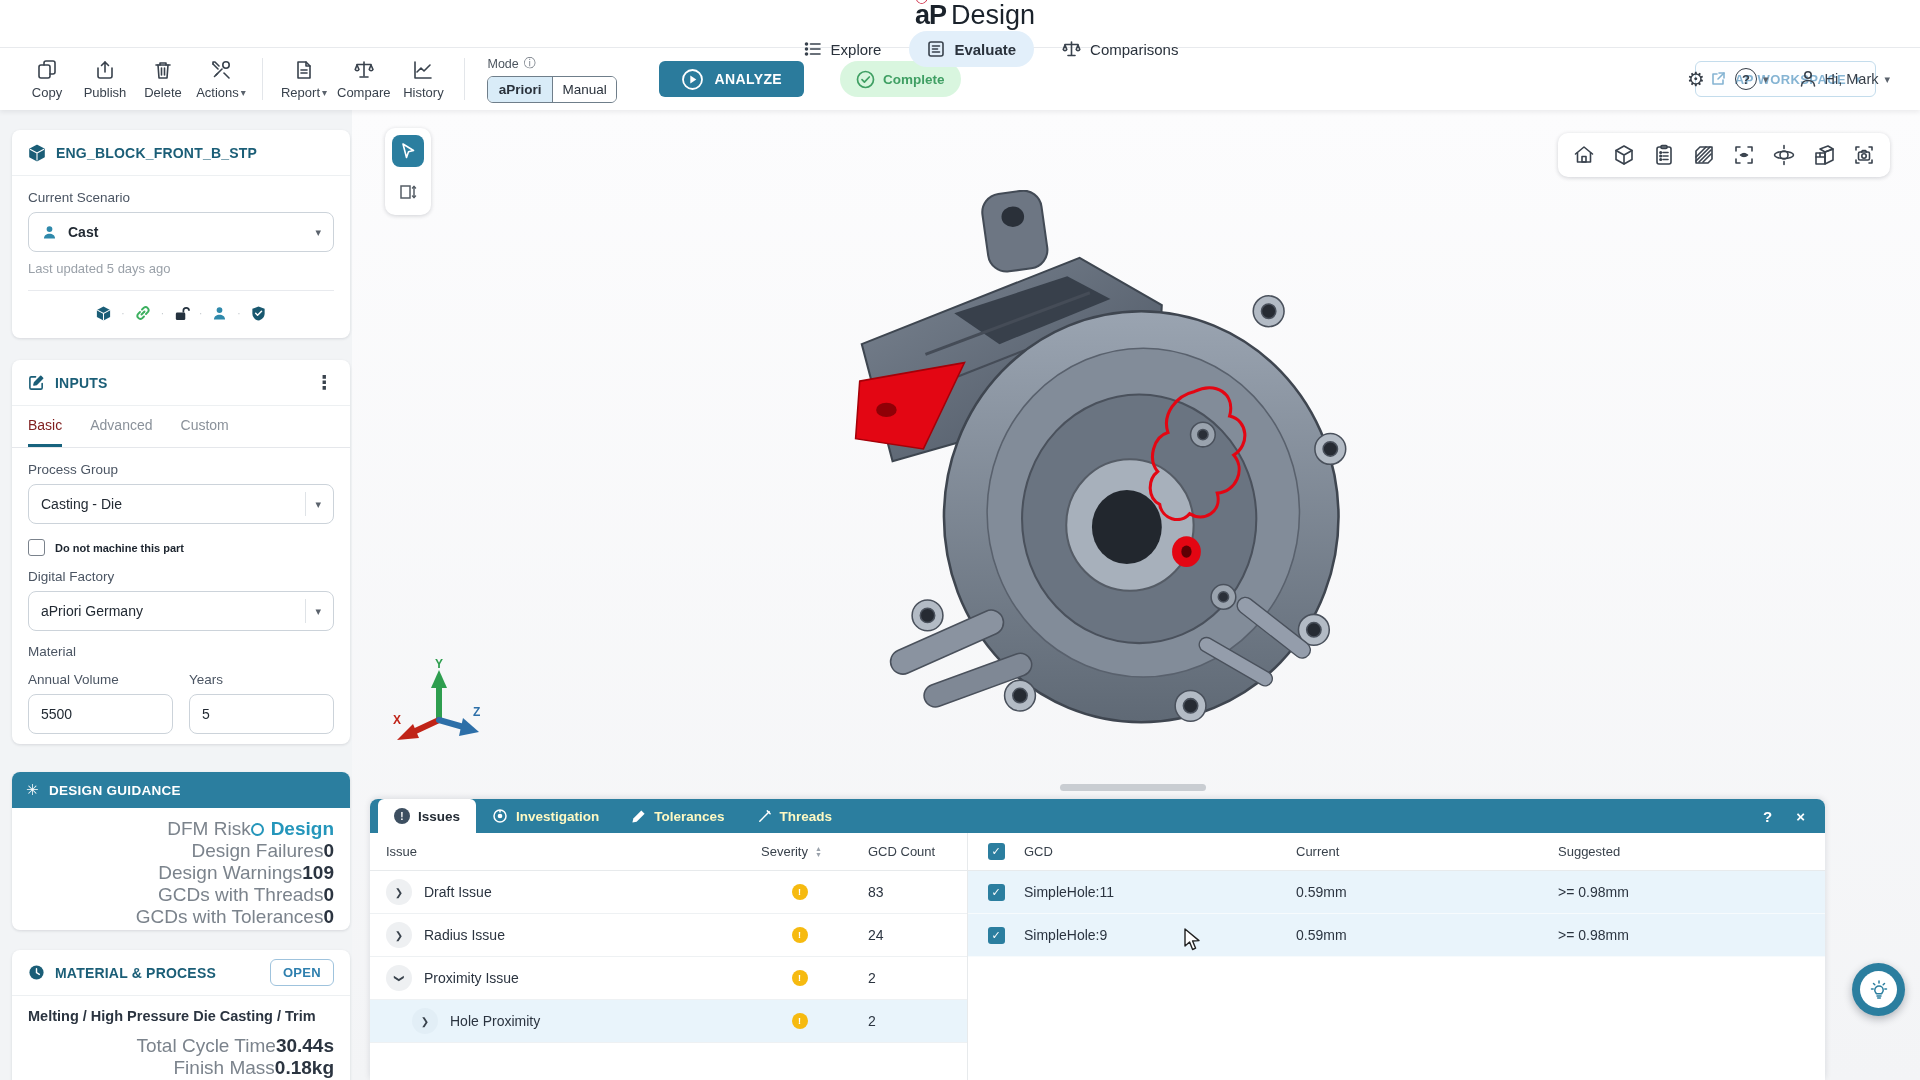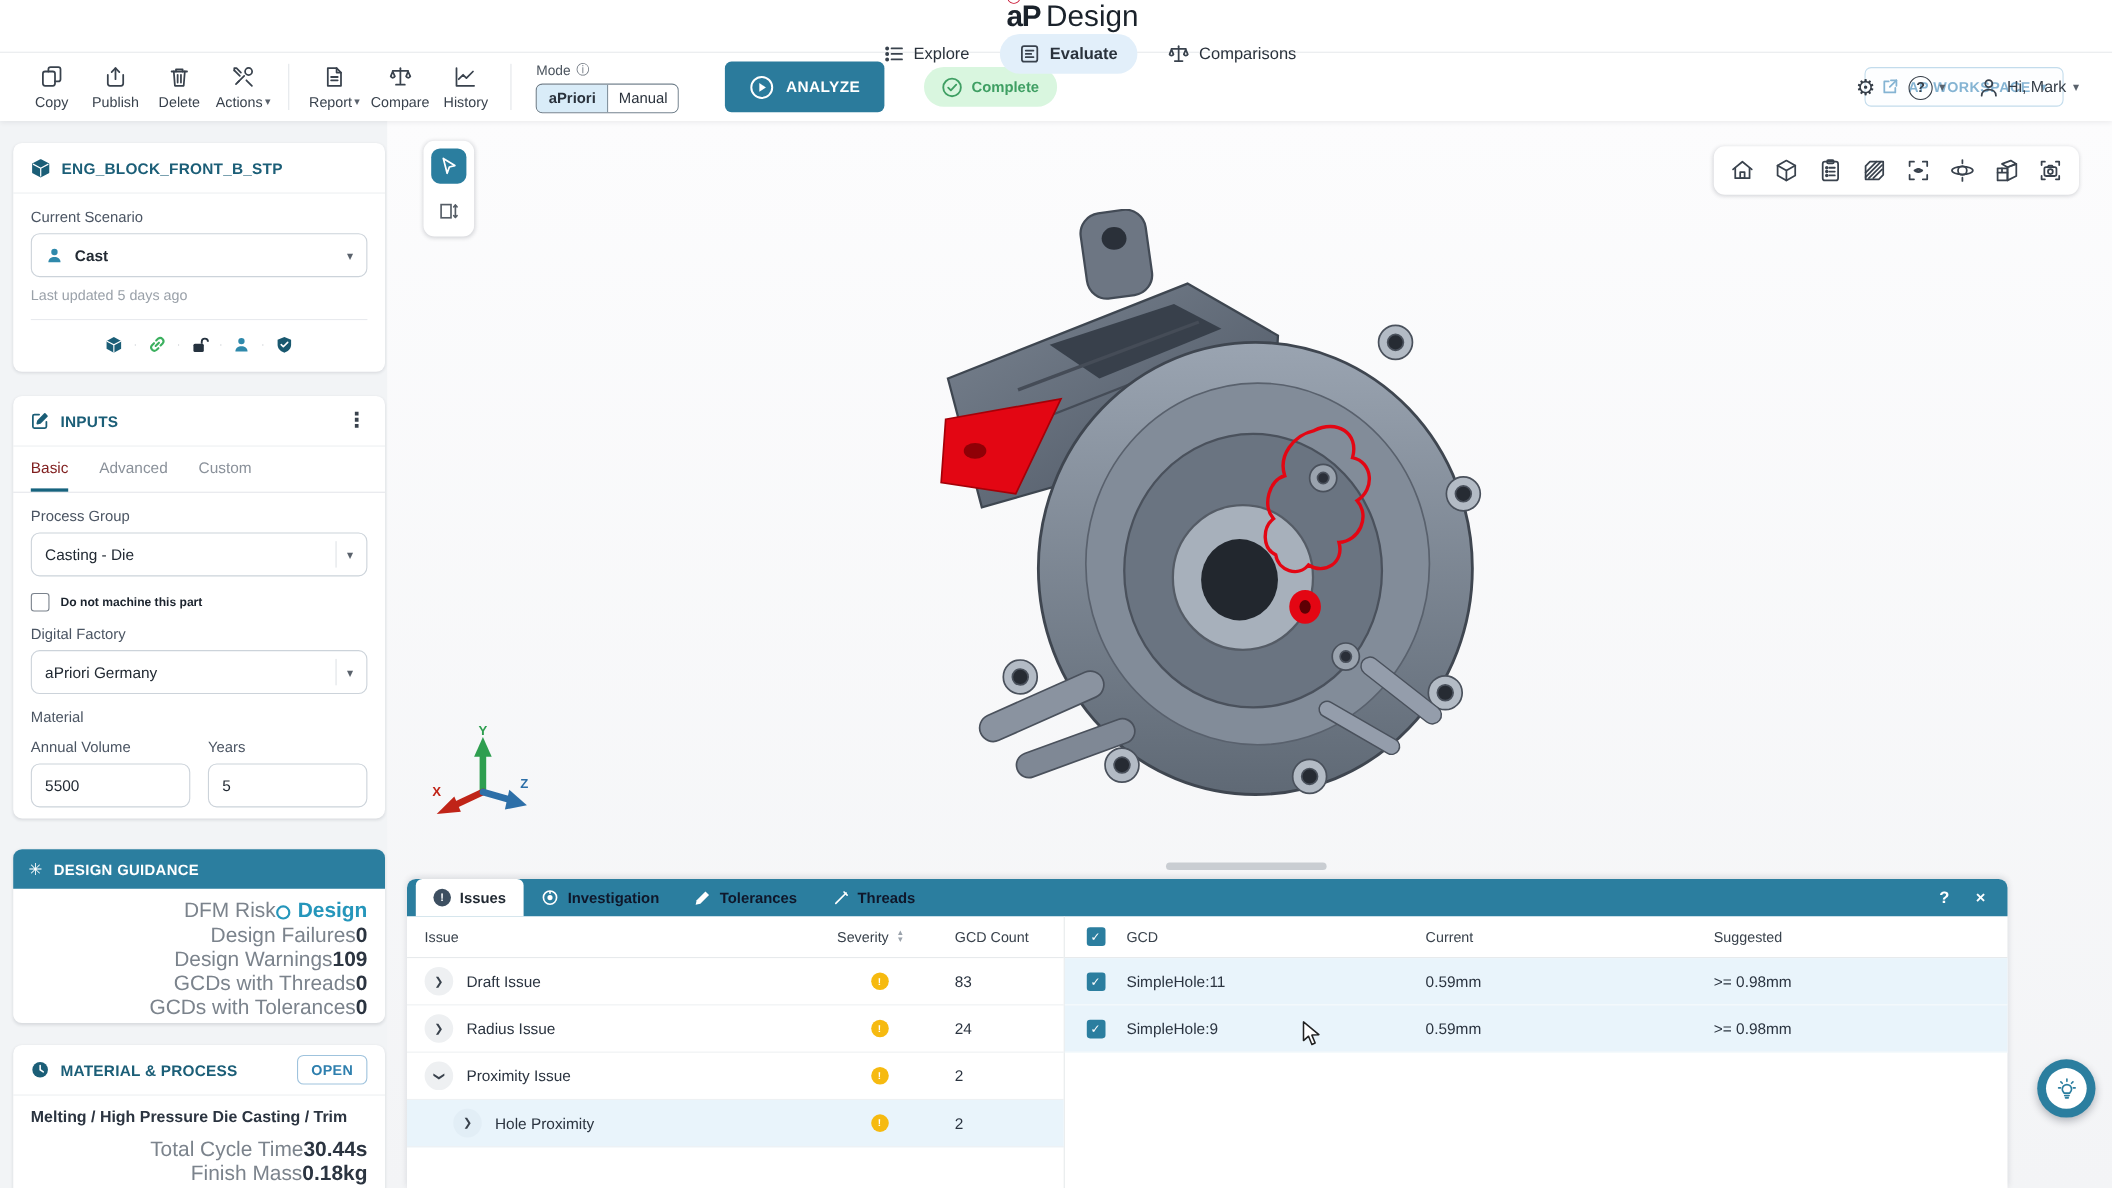--- a/index.html
+++ b/index.html
@@ -28,21 +28,21 @@
   .tb-btn .caret { font-size:10px; margin-left:2px; }
   .tb-lbl-row { display:flex; align-items:center; }
   .tb-sep { width:1px; height:42px; background:#e3e6ea; margin:0 12px; }
   .icon-stroke { stroke:#39424d; fill:none; stroke-width:1.6; stroke-linecap:round; stroke-linejoin:round; }
   .mode-wrap { margin-left:10px; display:flex; flex-direction:column; gap:4px; }
   .mode-lab { display:flex; align-items:center; gap:5px; font-size:12.5px; color:#4b545e; }
   .mode-info { font-size:12px; color:#6b737d; }
   .mode-toggle { display:flex; border:1px solid #6f7e8a; border-radius:6px; overflow:hidden; height:27px; width:130px; }
   .mode-opt { flex:1; display:grid; place-items:center; font-size:13.5px; color:#2a323c; background:#fff; cursor:pointer; }
   .mode-opt.active { background:#d9ecf8; font-weight:bold; border-right:1px solid #6f7e8a; }
-  .analyze-btn { margin-left:42px; height:46px; background:#2b7b9c; border:none; border-radius:6px; color:#fff; font-weight:bold; font-size:14px; letter-spacing:.4px; display:flex; align-items:center; gap:10px; padding:0 22px; cursor:pointer; font-family:inherit; }
+  .analyze-btn { margin-left:42px; height:36px; background:#2b7b9c; border:none; border-radius:6px; color:#fff; font-weight:bold; font-size:14px; letter-spacing:.4px; display:flex; align-items:center; gap:10px; padding:0 22px; cursor:pointer; font-family:inherit; }
   .complete-pill { margin-left:36px; height:36px; background:#d9f6df; border-radius:18px; display:flex; align-items:center; gap:8px; padding:12px 16px; color:#3f9f63; font-size:13.5px; font-weight:600; }
   .workspace-btn { margin-left:auto; margin-right:26px; height:36px; border:1.5px solid #c3dcec; border-radius:6px; background:#fdfeff; color:#85b4d3; font-weight:bold; font-size:13px; letter-spacing:.4px; display:flex; align-items:center; gap:9px; padding:0 14px; cursor:pointer; font-family:inherit; }
 
   
   .card { position:absolute; left:12px; width:338px; background:#fff; border-radius:8px; box-shadow:0 1px 3px rgba(16,24,40,.12); }
   .card-head { display:flex; align-items:center; gap:10px; height:46px; padding:0 16px; border-bottom:1px solid #edf0f2; color:#1b5e77; font-weight:bold; font-size:14px; letter-spacing:.2px; }
   .card-body { padding:14px 16px; }
   .fld-label { font-size:13.5px; color:#4b5563; margin-bottom:7px; }
   .select, .text-input { height:40px; border:1px solid #ccd3da; border-radius:8px; display:flex; align-items:center; gap:10px; padding:0 12px; font-size:14px; color:#222a33; background:#fff; cursor:pointer; }
   .sel-end { margin-left:auto; display:flex; align-items:center; gap:9px; color:#aab2ba; }
@@ -77,21 +77,21 @@
   .vtools-left { position:absolute; left:385px; top:128px; width:46px; background:#fff; border-radius:10px; box-shadow:0 1px 4px rgba(16,24,40,.18); padding:7px; display:flex; flex-direction:column; gap:9px; z-index:10; }
   .vtool { width:32px; height:32px; border-radius:8px; display:grid; place-items:center; cursor:pointer; }
   .vtool.active { background:#2b7e9f; }
   .vtools-right { position:absolute; right:30px; top:133px; height:44px; background:#fff; border-radius:10px; box-shadow:0 1px 4px rgba(16,24,40,.18); display:flex; align-items:center; gap:16px; padding:0 14px; z-index:10; }
   .vr-icon { cursor:pointer; }
   .hscroll { position:absolute; left:1060px; top:784px; width:146px; height:7px; border-radius:4px; background:#c9cdd2; }
 
   
   .issues-panel { position:absolute; left:370px; top:799px; width:1455px; height:281px; background:#fff; border-radius:8px 8px 0 0; box-shadow:0 -1px 6px rgba(16,24,40,.12); z-index:20; }
   .ip-head { display:flex; align-items:center; height:34px; background:#2b7e9f; border-radius:8px 8px 0 0; padding-left:8px; }
-  .ip-tab { display:flex; align-items:center; gap:8px; padding:0 16px; height:34px; color:#0f172a; font-size:13.5px; font-weight:600; cursor:pointer; }
+  .ip-tab { display:flex; align-items:center; gap:8px; padding:0 16px; height:34px; color:#fef9c3; font-size:13.5px; font-weight:600; cursor:pointer; }
   .ip-tab.active { background:#fff; color:#222a33; border-radius:6px 6px 0 0; }
   .ip-head-right { margin-left:auto; display:flex; align-items:center; gap:24px; margin-right:20px; color:#fff; }
   .ip-help,.ip-close { font-size:15px; font-weight:bold; cursor:pointer; }
   .issues-ico { width:16px; height:16px; border-radius:50%; background:#3d4f61; color:#fff; font-size:10px; font-weight:bold; display:grid; place-items:center; }
   .ip-body { display:flex; height:247px; }
   .ip-left { width:598px; border-right:1px solid #e7eaec; }
   .cols { display:flex; align-items:center; height:38px; border-bottom:1px solid #e7eaec; font-size:13px; color:#39424c; }
   .c-issue { flex:1; padding-left:16px; }
   .c-sev-h { width:105px; display:flex; align-items:center; gap:7px; padding-left:14px; }
   .sort-stack { display:flex; flex-direction:column; line-height:6px; font-size:7px; color:#9aa2ab; cursor:pointer; }

